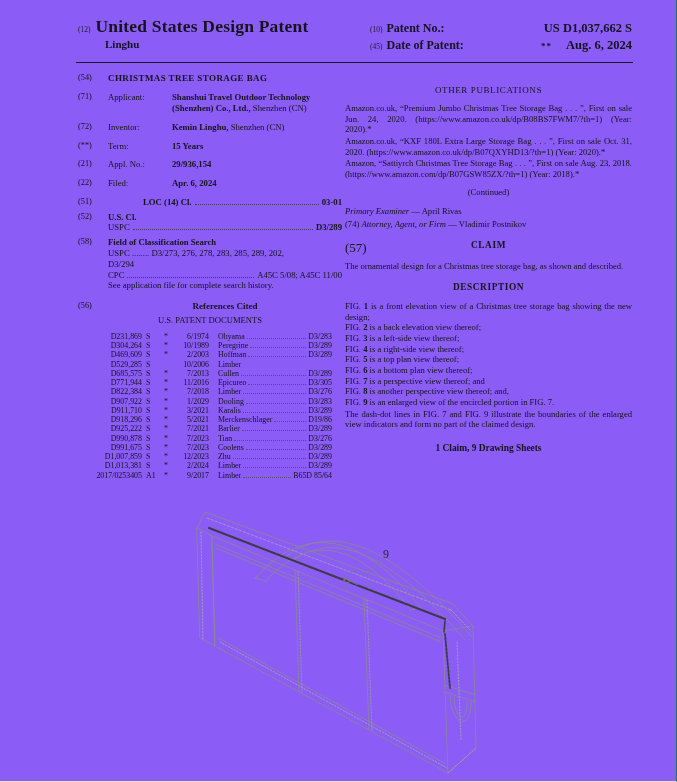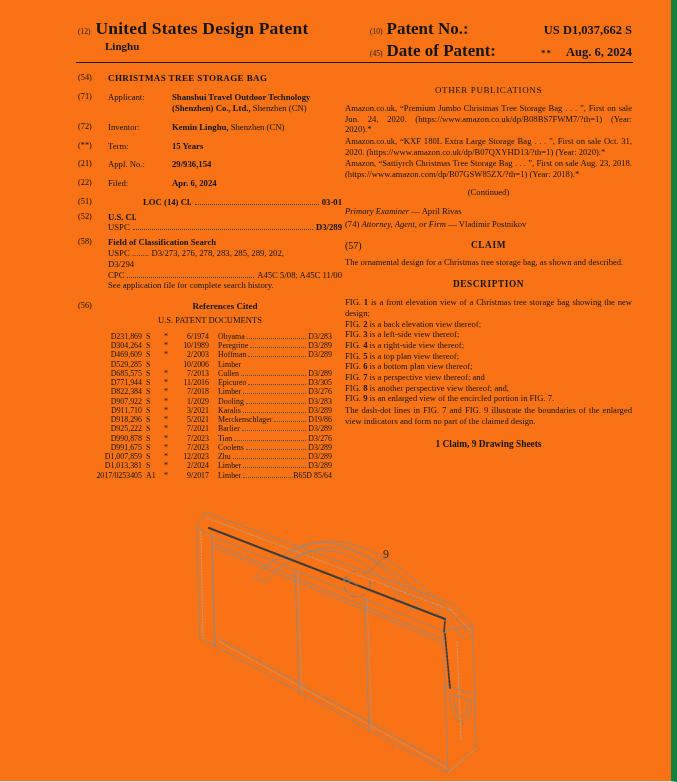--- a/index.html
+++ b/index.html
@@ -1,32 +1,32 @@
 <!DOCTYPE html>
 <html><head>
 <meta charset="utf-8">
 <style>
   html,body{margin:0;padding:0;}
   body{
     width:677px;height:782px;background:#fdfdfd;position:relative;
     font-family:"Liberation Serif","DejaVu Serif",serif;color:#151515;
     overflow:hidden;
   }
-  .page{position:absolute;inset:0;background:#f97316;border-right:6px solid #15803d;border-bottom:1px solid #e4e4e4;}
+  .page{position:absolute;inset:0;background:#8b5cf6;border-right:1px solid #15803d;border-bottom:1px solid #e4e4e4;}
   
   .hdr{position:absolute;left:78px;top:16px;width:554px;}
   .hdr-row{display:flex;align-items:baseline;}
   .tagnum{font-size:7.5px;color:#222;}
   .hdr-left{flex:0 0 292px;}
   .hdr-title-line{display:flex;align-items:baseline;gap:5px;}
   .hdr-title{font-size:17.5px;font-weight:bold;letter-spacing:0.2px;white-space:nowrap;}
   .hdr-inventor{font-size:11px;font-weight:bold;margin:1px 0 0 27px;}
   .hdr-right{flex:1;padding-top:3px;}
   .hdr-r-line{display:flex;align-items:baseline;margin-bottom:2px;}
-  .hdr-r-label{font-size:17px;font-weight:bold;margin-left:4px;white-space:nowrap;}
+  .hdr-r-label{font-size:12px;font-weight:bold;margin-left:4px;white-space:nowrap;}
   .hdr-r-val{font-size:12.5px;font-weight:bold;margin-left:auto;white-space:nowrap;}
   .hdr-stars{font-size:9px;font-weight:bold;margin-left:auto;letter-spacing:1px;}
   .hdr-r-val2{font-size:12.5px;font-weight:bold;margin-left:14px;white-space:nowrap;}
   .hrule{position:absolute;left:76px;top:62px;width:557px;border-top:1.6px solid #1a1a1a;}
   
   .colL{position:absolute;left:78px;top:73px;width:264px;font-size:8.7px;line-height:1.24;}
   .colR{position:absolute;left:345px;top:85px;width:287px;font-size:8.6px;line-height:1.24;}
   .field{display:flex;margin-bottom:8px;}
   .ftag{flex:0 0 30px;font-size:8.3px;}
   .fbody{flex:1;display:flex;}
@@ -51,21 +51,21 @@
   .ref-name{padding-left:9px;white-space:nowrap;}
   .ref-row .leader{border-bottom:1px dotted #555;margin:0 2px 2px 2px;}
   .ref-cls{text-align:right;white-space:nowrap;}
   .ref-row.no-cls .leader{border-bottom:none;}
   
   .pub-head{text-align:center;font-size:9px;letter-spacing:0.6px;margin-bottom:7px;}
   .pub-item{text-align:justify;margin-bottom:1px;word-break:break-word;}
   .continued{text-align:center;margin:7px 0 9px 0;}
   .exam-line{margin-bottom:2px;}
   .claim-head{display:flex;margin:10px 0 5px 0;}
-  .claim-tag{font-size:10px;flex:0 0 60px;}
+  .claim-tag{font-size:13px;flex:0 0 60px;}
   .claim-title{flex:1;text-align:center;font-weight:bold;font-size:9.3px;letter-spacing:0.6px;margin-right:60px;}
   .claim-text{text-align:justify;}
   .desc-head{text-align:center;font-weight:bold;font-size:9.3px;letter-spacing:0.6px;margin:11px 0 7px 0;}
   .fig-line{text-align:justify;}
   .note-par{text-align:justify;margin-top:1px;}
   .sheets-line{text-align:center;font-weight:bold;font-size:9.4px;margin-top:13px;}
   
   .drawing{position:absolute;left:135px;top:492px;width:420px;height:290px;}
   svg text{font-family:"Liberation Serif","DejaVu Serif",serif;}
 </style>

